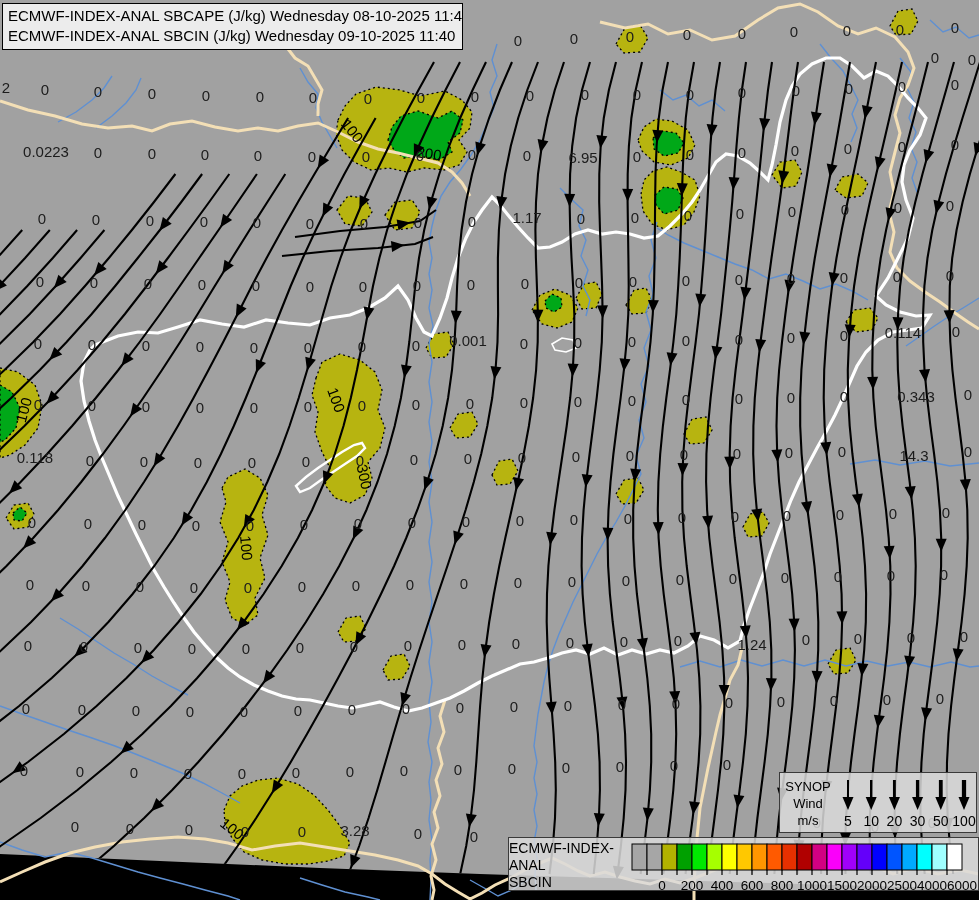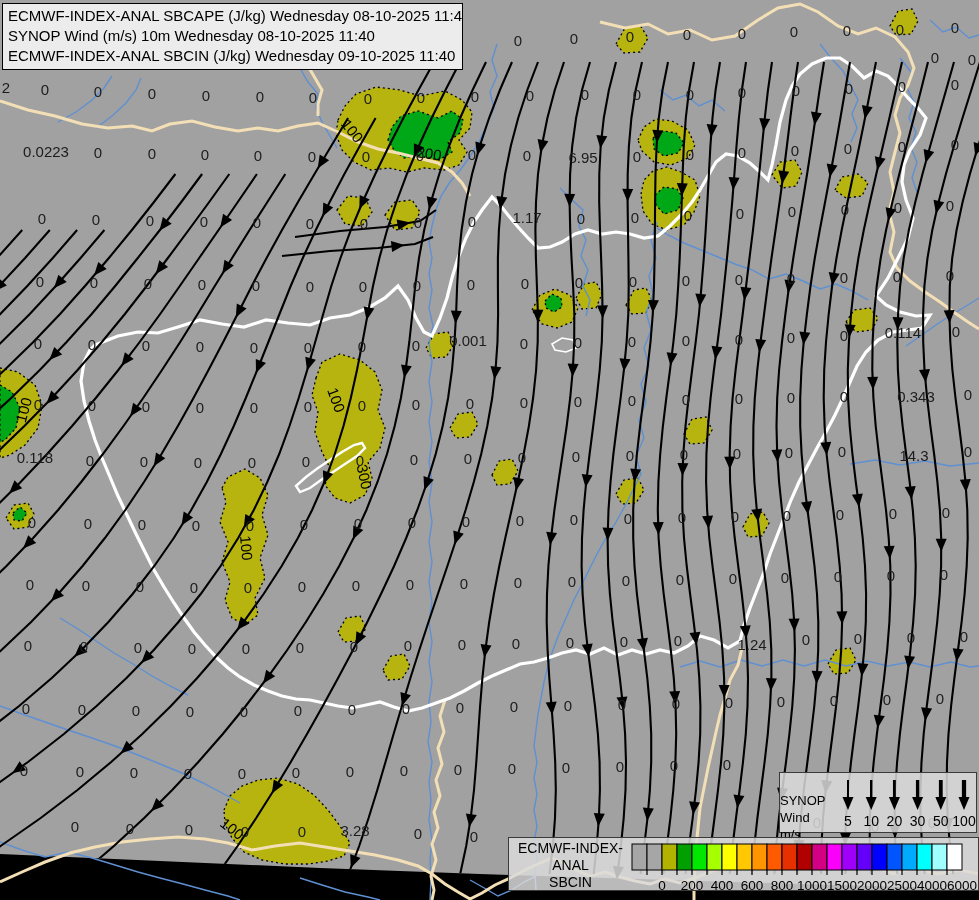--- a/index.html
+++ b/index.html
@@ -3,23 +3,23 @@
 <meta charset="utf-8">
 <style>
   *{margin:0;padding:0;box-sizing:border-box}
   html,body{width:979px;height:900px;background:#000;font-family:"Liberation Sans",sans-serif}
   .stage{position:relative;width:979px;height:900px;background:#a1a1a1;overflow:hidden}
   #map-svg{position:absolute;left:0;top:0;width:979px;height:900px;overflow:hidden}
   .title-box{position:absolute;left:2px;top:3px;width:461px;background:#ececec;border:1px solid #000;
              padding:2px 5px 3px 5px;font-size:15px;line-height:20px;color:#000;white-space:nowrap;overflow:hidden}
   .legend{position:absolute;background:rgba(219,219,219,0.85);border:1px solid #3a3a3a;display:flex}
   .wind-legend{left:779px;top:772px;width:198px;height:61px}
-  .wl-labels{width:56px;text-align:left;font-size:13px;line-height:17px;padding-top:19px;color:#000}
+  .wl-labels{width:56px;text-align:center;font-size:13px;line-height:17px;padding-top:5px;color:#000}
   .cape-legend{left:508px;top:837px;width:471px;height:54px}
-  .cl-labels{width:124px;text-align:center;font-size:14px;line-height:17px;padding-top:2px;color:#000}
+  .cl-labels{width:124px;font-size:14px;line-height:17px;padding-top:2px;color:#000}
   svg{overflow:visible}
   text{font-family:"Liberation Sans",sans-serif}
 </style>
 </head>
 <body>
 
 <div class="stage">
 
   <svg id="map-svg" viewBox="0 0 979 900">
     <defs>
@@ -527,21 +527,20 @@
         <text x="418" y="839" text-anchor="middle" font-size="15" fill="#1c1c1c">0</text>
         <text x="474" y="842" text-anchor="middle" font-size="15" fill="#1c1c1c">0</text>
         <text x="817" y="828" text-anchor="middle" font-size="15" fill="#1c1c1c">0</text>
         <text x="875" y="832" text-anchor="middle" font-size="15" fill="#1c1c1c">0</text>
         <text x="932" y="828" text-anchor="middle" font-size="15" fill="#1c1c1c">0</text>
       </g>
   </svg>
 
   <div class="title-box">
     <div>ECMWF-INDEX-ANAL SBCAPE (J/kg) Wednesday 08-10-2025 11:40</div>
-    <div>SYNOP Wind (m/s) 10m Wednesday 08-10-2025 11:40</div>
     <div>ECMWF-INDEX-ANAL SBCIN (J/kg) Wednesday 09-10-2025 11:40</div>
   </div>
 
   <div class="legend wind-legend">
     <div class="wl-labels">
       <div>SYNOP</div>
       <div>Wind</div>
       <div>m/s</div>
     </div>
     <svg id="wind-arrows-svg" width="140" height="59">

